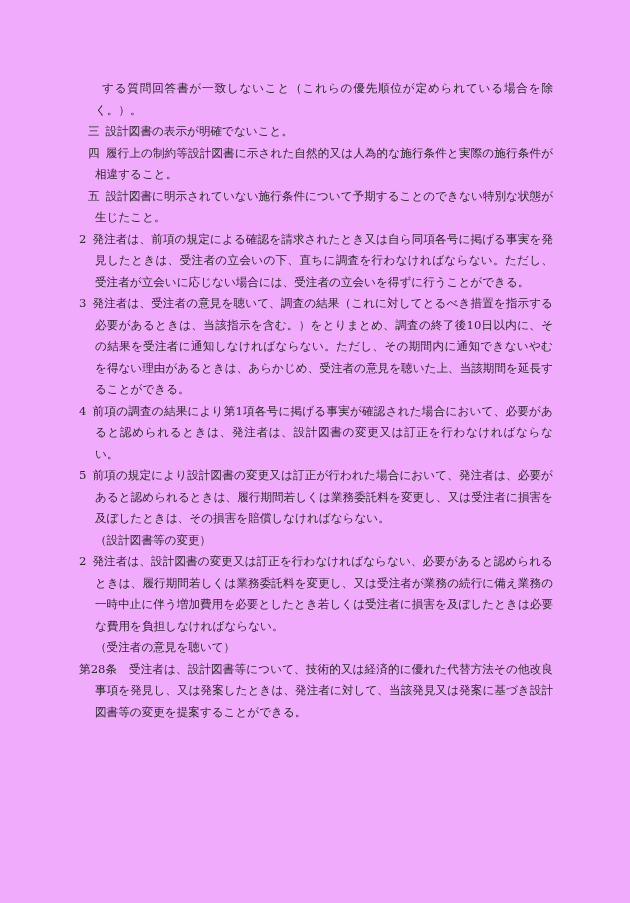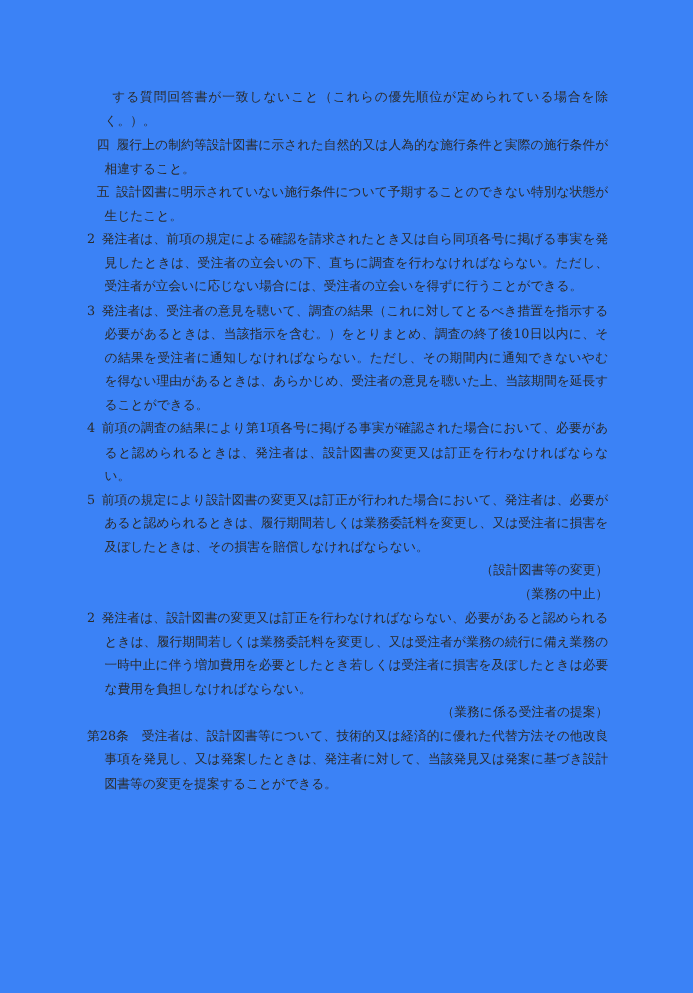--- a/index.html
+++ b/index.html
@@ -14,21 +14,21 @@
     font-family: "DejaVu Serif", "Liberation Serif", serif;
     color: #2b2b2b;
     overflow: hidden;
   }
 
   
   .page {
     position: relative;
     width: 630px;
     height: 903px;
-    background: #3b82f6;
+    background: #f0abfc;
     box-sizing: border-box;
   }
 
   .text-block {
     position: absolute;
     left: 79px;
     top: 78px;
     width: 474px;          
     font-size: 11.6px;
     line-height: 21.5px;
@@ -65,41 +65,41 @@
   
   .para.runover {
     padding-left: 16px;
     text-indent: 7px;
   }
 
   
   .para.caption {
     padding-left: 16px;
     text-indent: 0;
-    text-align: right;
+    text-align: left;
   }
 
   .marker {
     letter-spacing: 0;
   }
   
   .gap-wide { display: inline-block; width: 11.6px; }
   .gap-narrow { display: inline-block; width: 6px; }
 </style>
 </head>
 <body style="background: rgb(255, 255, 255); color: rgb(43, 43, 43);">
 
 <div class="page">
   <div class="text-block" id="body-root">
       <p class="para runover"><span>する質問回答書が一致しないこと（これらの優先順位が定められている場合を除く。）。</span></p>
+      <p class="para item"><span class="marker">三</span><span class="gap-narrow"></span><span>設計図書の表示が明確でないこと。</span></p>
       <p class="para item"><span class="marker">四</span><span class="gap-narrow"></span><span>履行上の制約等設計図書に示された自然的又は人為的な施行条件と実際の施行条件が相違すること。</span></p>
       <p class="para item"><span class="marker">五</span><span class="gap-narrow"></span><span>設計図書に明示されていない施行条件について予期することのできない特別な状態が生じたこと。</span></p>
       <p class="para clause"><span class="marker">2</span><span class="gap-narrow"></span><span>発注者は、前項の規定による確認を請求されたとき又は自ら同項各号に掲げる事実を発見したときは、受注者の立会いの下、直ちに調査を行わなければならない。ただし、受注者が立会いに応じない場合には、受注者の立会いを得ずに行うことができる。</span></p>
       <p class="para clause"><span class="marker">3</span><span class="gap-narrow"></span><span>発注者は、受注者の意見を聴いて、調査の結果（これに対してとるべき措置を指示する必要があるときは、当該指示を含む。）をとりまとめ、調査の終了後10日以内に、その結果を受注者に通知しなければならない。ただし、その期間内に通知できないやむを得ない理由があるときは、あらかじめ、受注者の意見を聴いた上、当該期間を延長することができる。</span></p>
       <p class="para clause"><span class="marker">4</span><span class="gap-narrow"></span><span>前項の調査の結果により第1項各号に掲げる事実が確認された場合において、必要があると認められるときは、発注者は、設計図書の変更又は訂正を行わなければならない。</span></p>
       <p class="para clause"><span class="marker">5</span><span class="gap-narrow"></span><span>前項の規定により設計図書の変更又は訂正が行われた場合において、発注者は、必要があると認められるときは、履行期間若しくは業務委託料を変更し、又は受注者に損害を及ぼしたときは、その損害を賠償しなければならない。</span></p>
       <p class="para caption"><span>（設計図書等の変更）</span></p>
-      <p class="para caption"><span>（業務の中止）</span></p>
       <p class="para clause"><span class="marker">2</span><span class="gap-narrow"></span><span>発注者は、設計図書の変更又は訂正を行わなければならない、必要があると認められるときは、履行期間若しくは業務委託料を変更し、又は受注者が業務の続行に備え業務の一時中止に伴う増加費用を必要としたとき若しくは受注者に損害を及ぼしたときは必要な費用を負担しなければならない。</span></p>
-      <p class="para caption"><span>（業務に係る受注者の提案）</span></p>
+      <p class="para caption"><span>（受注者の意見を聴いて）</span></p>
       <p class="para article"><span class="marker">第28条</span><span class="gap-wide"></span><span>受注者は、設計図書等について、技術的又は経済的に優れた代替方法その他改良事項を発見し、又は発案したときは、発注者に対して、当該発見又は発案に基づき設計図書等の変更を提案することができる。</span></p>
     </div>
 </div>
 
 </body></html>

